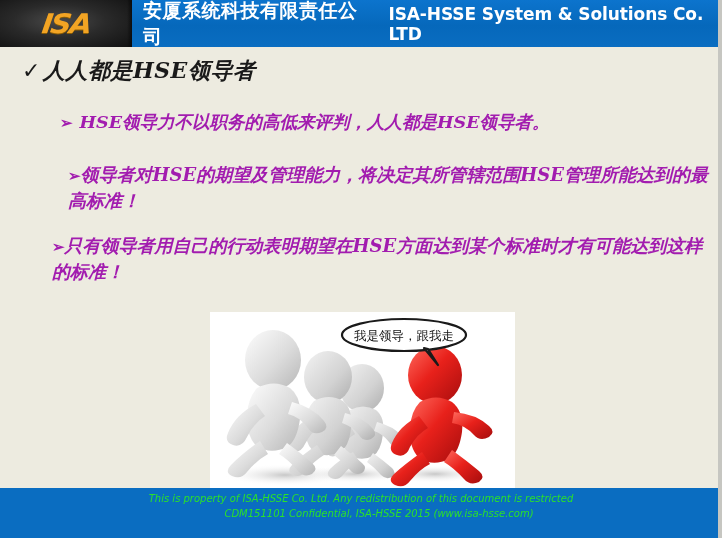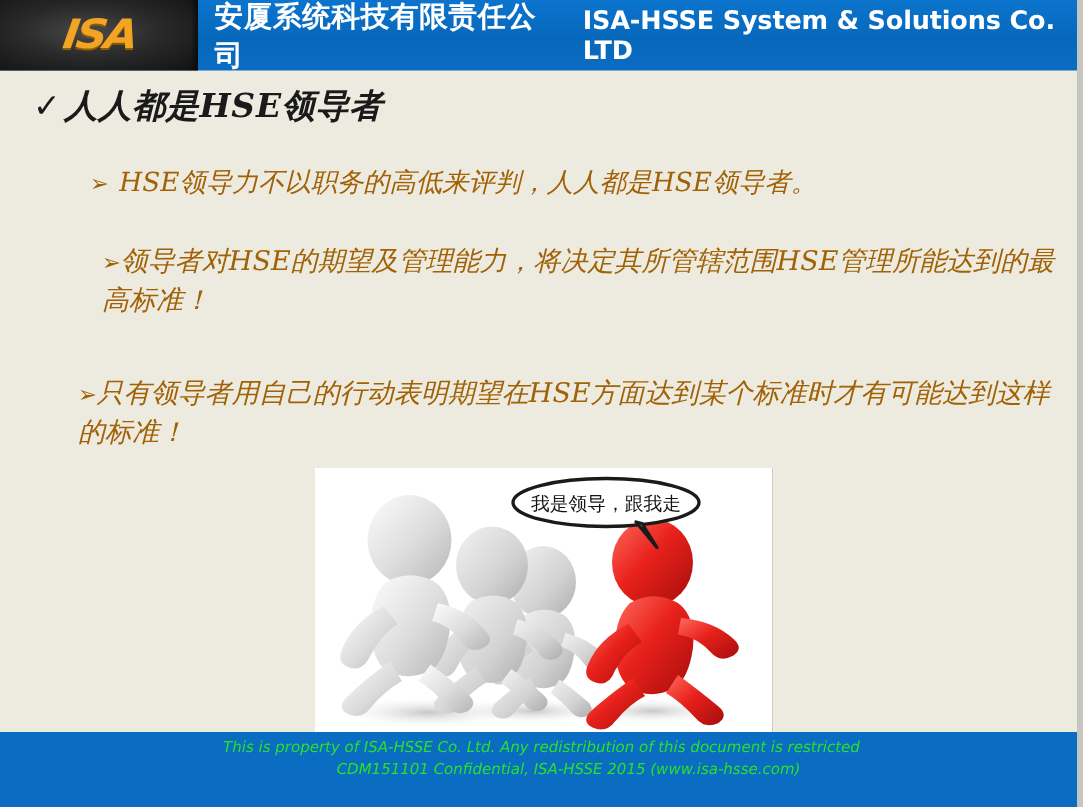--- a/index.html
+++ b/index.html
@@ -67,35 +67,36 @@
     letter-spacing:0.5px;
     white-space:nowrap;
   }
   .slide-title .tick { font-style:normal; font-weight:normal; margin-right:2px; }
 
   
   .body-area { position:absolute; left:0; top:100px; width:722px; }
   .bullet {
     font-family:"DejaVu Serif", serif;
     font-style:italic;
-    color:#a16207;
+    color:#a21caf;
     line-height:1.42;
+    font-weight:bold;
   }
   .bullet-1 {
     position:absolute; left:60px; top:10px; width:640px;
     font-size:17.5px;
   }
   .bullet-1 .arrow { margin-right:7px; font-style:normal; font-size:15px; }
   .bullet-2 {
     position:absolute; left:52px; top:62px; width:652px;
     font-size:18px;
     margin-left:16px;
   }
   .bullet-3 {
-    position:absolute; left:52px; top:150px; width:660px;
+    position:absolute; left:52px; top:133px; width:660px;
     font-size:18px;
   }
   .bullet-2 .arrow, .bullet-3 .arrow { font-style:normal; font-size:15px; }
 
   
   .figure {
     position:absolute; left:210px; top:312px; width:305px; height:198px;
     background:#a3a3a3;
     overflow:hidden;
   }

